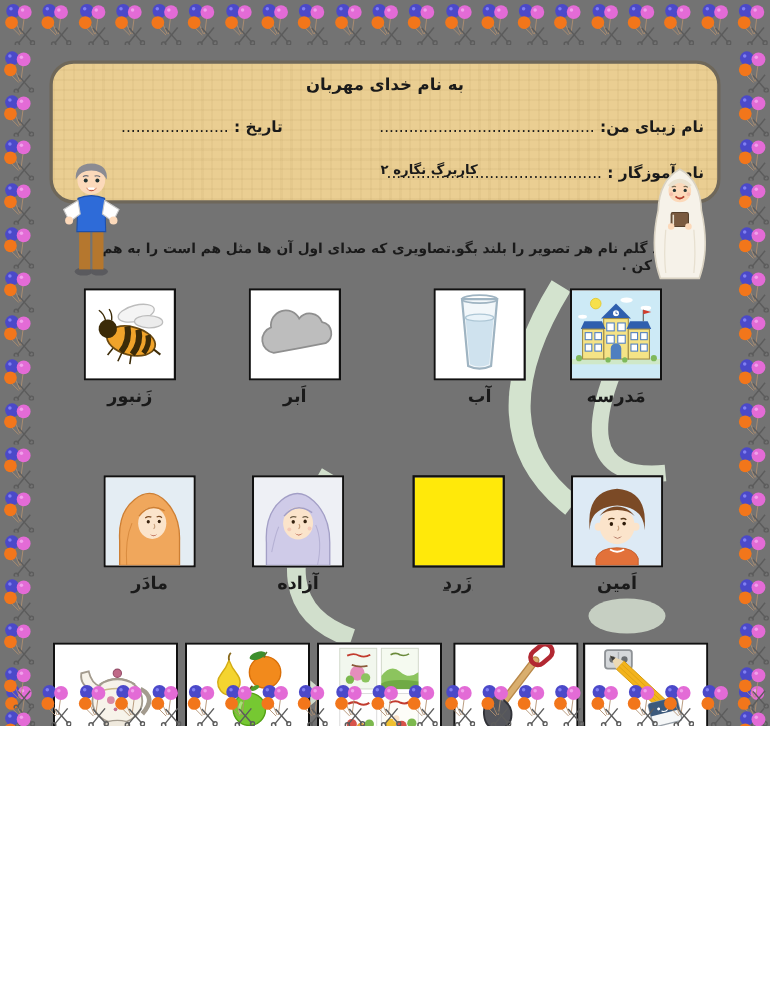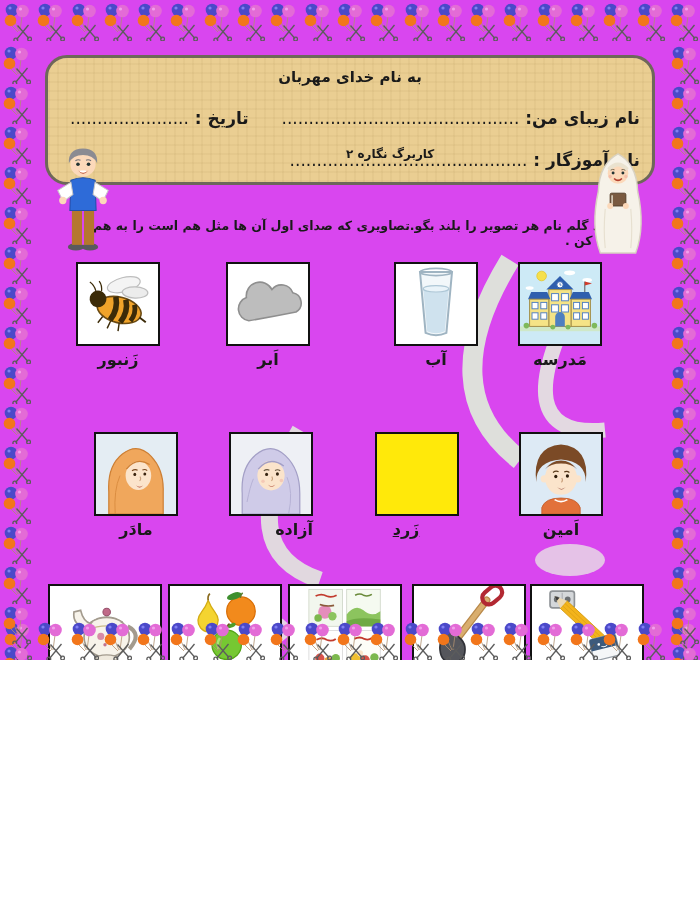--- a/index.html
+++ b/index.html
@@ -1,32 +1,32 @@
 <!DOCTYPE html>
 <html lang="fa"><head>
 <meta charset="utf-8">
 <style>
   html,body{margin:0;padding:0;background:#fff;}
-  .page{position:relative;width:700px;height:660px;background:#d946ef;overflow:hidden;
+  .page{position:relative;width:700px;height:660px;background:#737373;overflow:hidden;
         font-family:"DejaVu Sans",sans-serif;color:#1a1a1a;}
   
   .strip{position:absolute;display:flex;z-index:2;}
   .strip svg{width:30px;height:40px;flex:0 0 auto;}
   #strip-top{top:1px;left:0;right:0;height:42px;justify-content:space-between;padding:0 2px;}
   #strip-bottom{bottom:0;left:0;right:0;height:40px;justify-content:space-between;padding:0 2px;align-items:flex-start;}
   #strip-left{left:1px;top:44px;bottom:44px;width:38px;flex-direction:column;justify-content:space-between;}
   #strip-right{right:1px;top:44px;bottom:44px;width:38px;flex-direction:column;justify-content:space-between;align-items:flex-end;}
   
   .header-box{position:absolute;left:45px;top:55px;width:610px;height:130px;z-index:1;
       background:#eace92;
       background-image:repeating-linear-gradient(0deg,rgba(120,90,30,.05) 0 2px,transparent 2px 9px),
                        repeating-linear-gradient(90deg,rgba(120,90,30,.05) 0 2px,transparent 2px 9px);
       border:3px solid #6e675a;border-radius:22px;box-sizing:border-box;}
   .header-title{position:absolute;top:10px;left:0;right:0;text-align:center;font-weight:bold;font-size:15px;direction:rtl;}
-  .hfield{position:absolute;direction:rtl;font-size:17px;font-weight:bold;white-space:nowrap;}
+  .hfield{position:absolute;direction:rtl;font-size:14px;font-weight:bold;white-space:nowrap;margin-left:40px;}
   .f-name{top:50px;right:12px;}
   .f-grade{top:50px;right:240px;}
   .f-date{top:50px;left:22px;}
   .f-teacher{top:92px;right:12px;}
   .f-worksheet{top:89px;left:298px;font-size:12px;font-weight:bold;direction:rtl;position:absolute;}
   .dots{font-weight:normal;letter-spacing:1px;}
   
   .boy-char{position:absolute;left:46px;top:142px;width:74px;height:116px;z-index:3;}
   .girl-char{position:absolute;left:583px;top:150px;width:70px;height:108px;z-index:3;}
   .boy-char svg,.girl-char svg{width:100%;height:100%;}
@@ -1434,26 +1434,26 @@
       <path d="M34 44 Q48 27 66 40" stroke="#a39fc6" stroke-width="1.6" fill="none"></path>
       <path d="M41 46 q3.5 -2.5 7 -0.8 M55 45.5 q3.5 -1.8 6.5 0.5" stroke="#6a5a42" stroke-width="1.4" fill="none"></path>
       <ellipse cx="44.5" cy="50.5" rx="1.9" ry="2.1" fill="#35230f"></ellipse>
       <ellipse cx="58" cy="50" rx="1.9" ry="2.1" fill="#35230f"></ellipse>
       <path d="M51 53 q2 3.5 -0.5 5.5" stroke="#caa27e" stroke-width="1.3" fill="none"></path>
       <path d="M46 63 q4.5 4.5 9.5 0 q-4.8 6 -9.5 0 z" fill="#a8432f"></path>
       <circle cx="40" cy="59" r="2.2" fill="#f3c2b0" opacity="0.8"></circle>
       <circle cx="63" cy="58" r="2.2" fill="#f3c2b0" opacity="0.8"></circle>
     </svg>
   </div>
-  <div class="pic-label r2l" style="left:229px;text-align:right;">آزاده</div>
+  <div class="pic-label r2l" style="left:229px;">آزاده</div>
 
   <div class="pic-box r2" style="left:375px;border:2.5px solid #111;">
     <div class="yellow-fill"></div>
   </div>
-  <div class="pic-label r2l" style="left:364px;text-decoration:underline;">زَرد</div>
+  <div class="pic-label r2l" style="left:374px;text-decoration:underline;">زَرد</div>
 
   <div class="pic-box r2" style="left:519px;">
     <svg viewBox="0 0 100 100">
       <rect width="100" height="100" fill="#ddeaf5"></rect>
       <path d="M26 100 L26 92 Q30 80 50 80 Q70 80 74 92 L74 100 Z" fill="#e2713a" stroke="#c25a28" stroke-width="1"></path>
       <path d="M42 82 Q50 87 58 82" stroke="#fff" stroke-width="2" fill="none"></path>
       <circle cx="29" cy="56" r="4.5" fill="#fbe4cb"></circle>
       <circle cx="71" cy="56" r="4.5" fill="#fbe4cb"></circle>
       <ellipse cx="50" cy="55" rx="20" ry="21" fill="#fbe4cb"></ellipse>
       <path d="M19 60 Q14 16 50 13 Q86 16 81 60 Q81 34 50 32 Q19 34 19 60 Z" fill="#7b4a26"></path>

